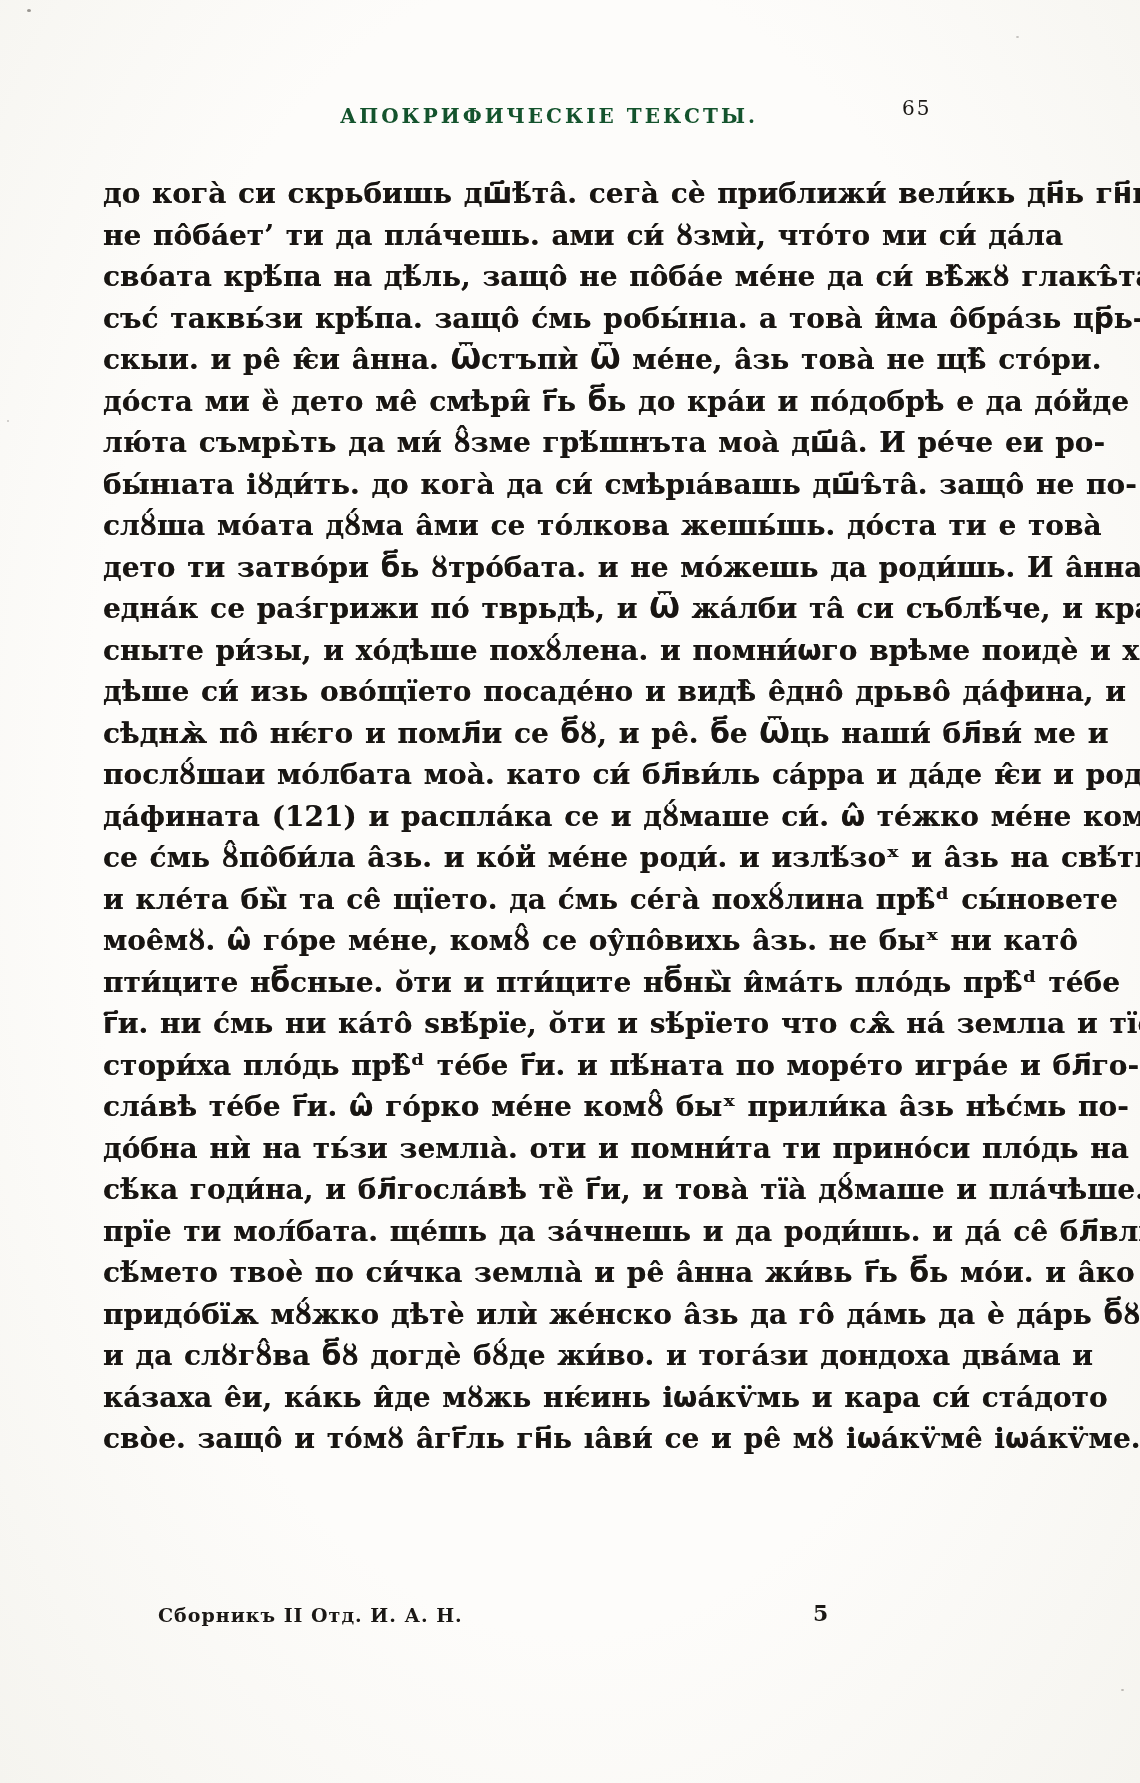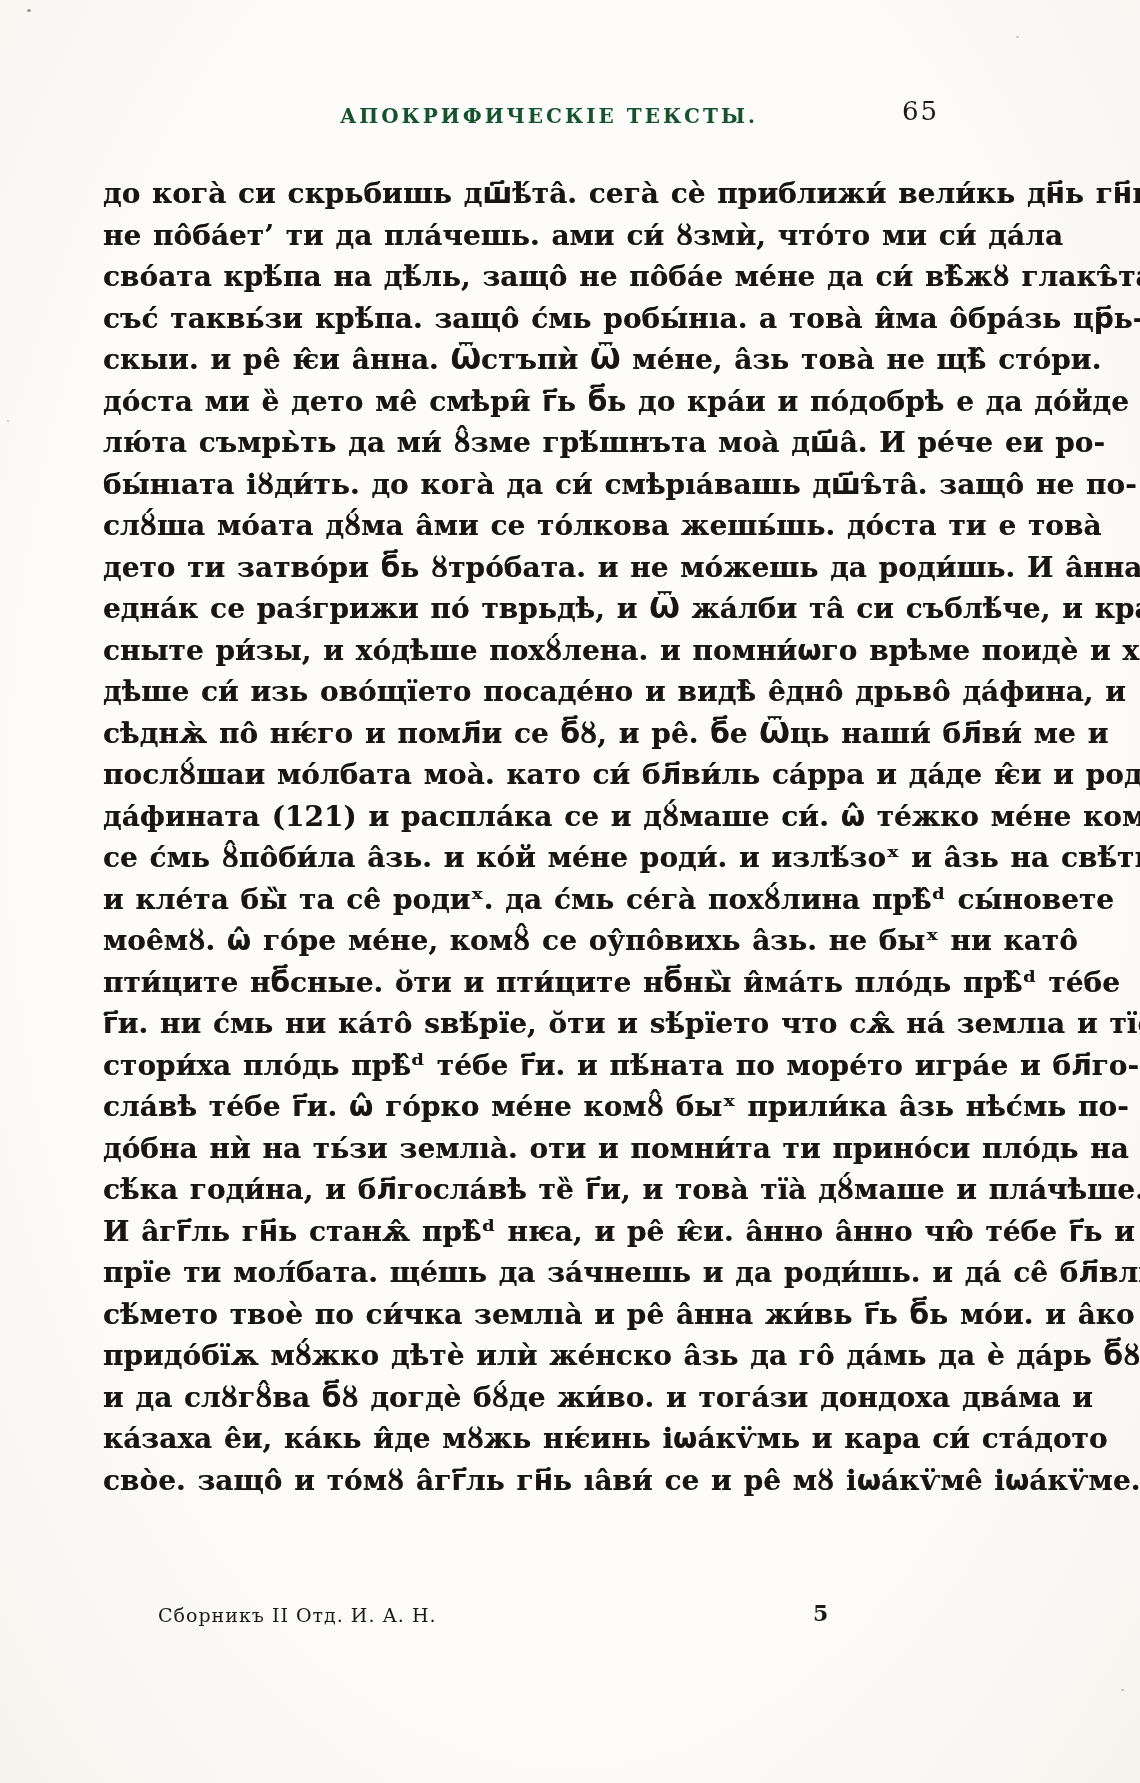--- a/index.html
+++ b/index.html
@@ -30,21 +30,21 @@
     font-size: 20px;
     font-weight: 700;
     letter-spacing: 3px;
     white-space: nowrap;
     color: #14532d;
   }
   .page-number {
     position: absolute;
     left: 799px;
     top: 96px;
-    font-size: 26px;
+    font-size: 20px;
     font-weight: 400;
     letter-spacing: 2px;
     color: #1b1815;
   }
   .body-text {
     position: absolute;
     left: 103px;
     top: 173px;
     width: 937px;
   }
@@ -65,21 +65,21 @@
     left: 103px;
     top: 1596px;
     width: 937px;
     height: 60px;
   }
   .footer-imprint {
     position: absolute;
     left: 55px;
     top: 8px;
     font-size: 19px;
-    font-weight: 400;
+    font-weight: 700;
     letter-spacing: 1px;
     white-space: nowrap;
     color: #1b1815;
   }
   .footer-signature {
     position: absolute;
     left: 710px;
     top: 4px;
     font-size: 22px;
     font-weight: 700;
@@ -120,29 +120,28 @@
     <div class="line">бы́нıата іȣди́ть. до кога̀ да си́ смѣрıа́вашь дш҃ъ̂та̂. защо̂ не по-</div>
     <div class="line">слȣ́ша мо́ата дȣ́ма а̂ми се то́лкова жешь́шь. до́ста ти е това̀</div>
     <div class="line">дето ти затво́ри б҃ь ȣтро́бата. и не мо́жешь да роди́шь. И а̂нна</div>
     <div class="line">една́к се раз́грижи по́ тврьдѣ, и Ѿ жа́лби та̂ си съблѣ́че, и кра́-</div>
     <div class="line">сныте ри́зы, и хо́дѣше похȣ́лена. и помни́ѡго врѣме поидѐ и хо́-</div>
     <div class="line">дѣше си́ изь ово́щїето посаде́но и видѣ̀ е̂дно̂ дрьво̂ да́фина, и</div>
     <div class="line">сѣднѫ̀ по̂ нѥ́го и помл҃и се б҃ȣ, и ре̂. б҃е Ѿць наши́ бл҃ви́ ме и</div>
     <div class="line">послȣ́шаи мо́лбата моа̀. като си́ бл҃ви́ль са́рра и да́де ѥ̂и и роди́</div>
     <div class="line">да́фината (121) и распла́ка се и дȣ́маше си́. ѡ̂ те́жко ме́не комȣ́</div>
     <div class="line">се с́мь ȣ̂по̂би́ла а̂зь. и ко́й ме́не роди́. и излѣ́зоˣ и а̂зь на свѣ́ть.</div>
-    <div class="line">и кле́та бы̏ та се̂ родиˣ. да с́мь се́га̀ похȣ́лина прѣ̂ᵈ сы́новете</div>
+    <div class="line">и кле́та бы̏ та се̂ щїето. да с́мь се́га̀ похȣ́лина прѣ̂ᵈ сы́новете</div>
     <div class="line">мое̂мȣ. ѡ̂ го́ре ме́не, комȣ̂ се оу̂по̂вихь а̂зь. не быˣ ни като̂</div>
     <div class="line">пти́ците нб҃сные. о̆ти и пти́ците нб҃ны̏ и̂ма́ть пло́дь прѣ̂ᵈ те́бе</div>
     <div class="line">г҃и. ни с́мь ни ка́то̂ ѕвѣ́рїе, о̆ти и ѕѣ́рїето что сѫ̂ на́ землıа и тїе</div>
     <div class="line">стори́ха пло́дь прѣ̂ᵈ те́бе г҃и. и пѣ́ната по море́то игра́е и бл҃го-</div>
     <div class="line">сла́вѣ те́бе г҃и. ѡ̂ го́рко ме́не комȣ̂ быˣ прили́ка а̂зь нѣс́мь по-</div>
     <div class="line">до́бна нѝ на ть́зи землıа̀. оти и помни́та ти прино́си пло́дь на</div>
     <div class="line">сѣ́ка годи́на, и бл҃госла́вѣ те̏ г҃и, и това̀ тїа̀ дȣ́маше и пла́чѣше.</div>
-    <div class="line">И а̂гг҃ль гн҃ь станѫ̂ прѣ̂ᵈ нѥа, и ре̂ ѥ̂и. а̂нно а̂нно чю̂ те́бе г҃ь и</div>
     <div class="line">прїе ти мол́бата. ще́шь да за́чнешь и да роди́шь. и да́ се̂ бл҃влıа</div>
     <div class="line">сѣ́мето твоѐ по си́чка землıа̀ и ре̂ а̂нна жи́вь г҃ь б҃ь мо́и. и а̂ко</div>
     <div class="line">придо́бїѫ мȣ́жко дѣтѐ илѝ же́нско а̂зь да го̂ да́мь да ѐ да́рь б҃ȣ,</div>
     <div class="line">и да слȣгȣ̂ва б҃ȣ догдѐ бȣ́де жи́во. и тога́зи дондоха два́ма и</div>
     <div class="line">ка́заха е̂и, ка́кь и̂де мȣжь нѥ́инь іѡа́кѵ̈мь и кара си́ ста́дото</div>
     <div class="line">сво̀е. защо̂ и то́мȣ а̂гг҃ль гн҃ь ıа̂ви́ се и ре̂ мȣ іѡа́кѵ̈ме̂ іѡа́кѵ̈ме.</div>
   </div>
 
 <div class="page-footer">
   <div class="footer-imprint">Сборникъ II Отд. И. А. Н.</div>

